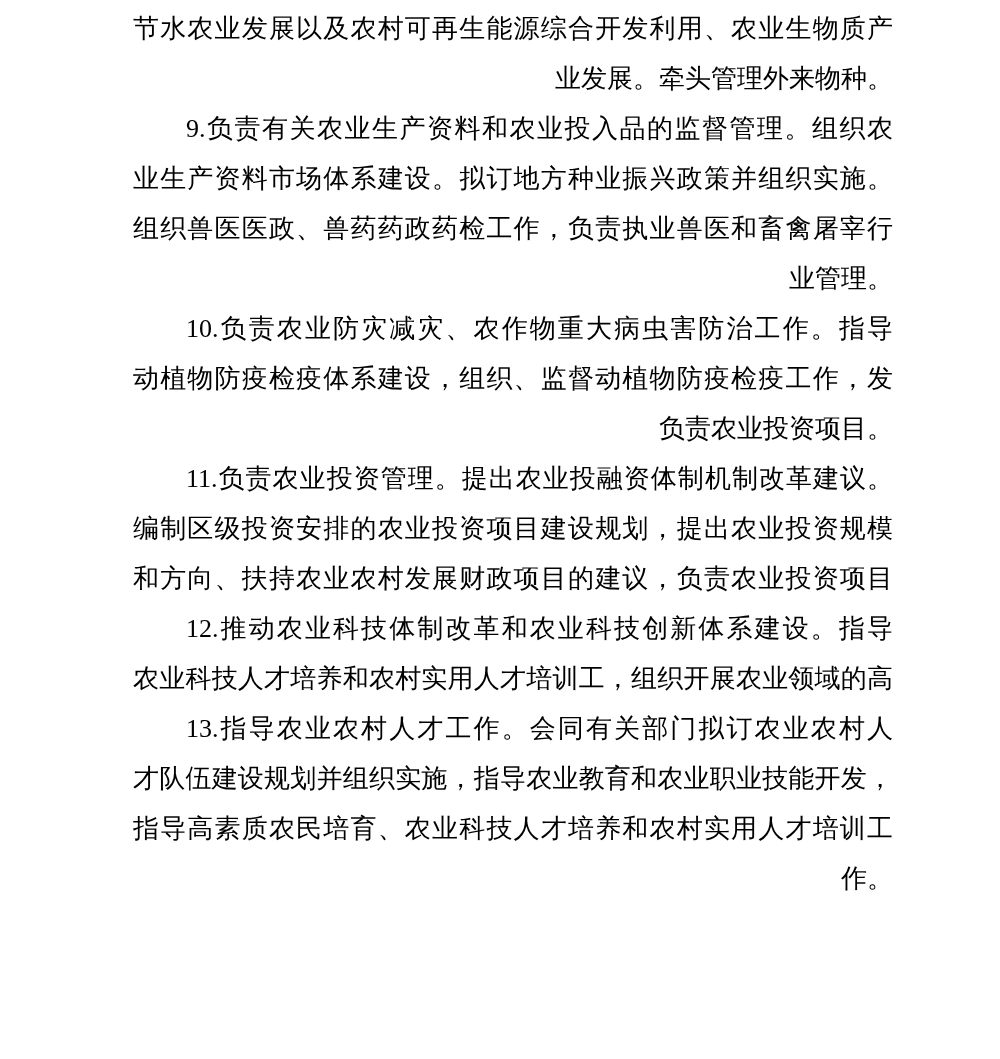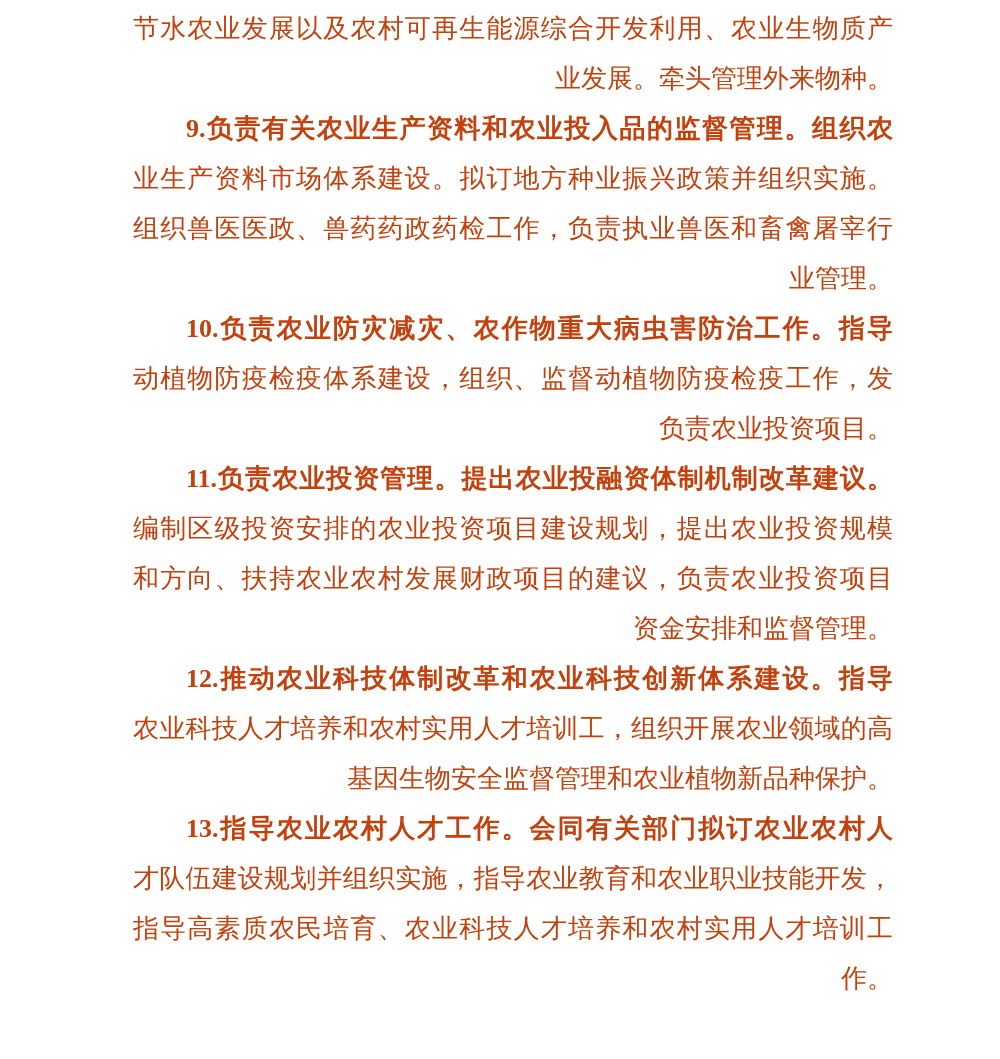--- a/index.html
+++ b/index.html
@@ -14,38 +14,38 @@
     position: relative;
     width: 1000px;
     height: 1059px;
     background: #ffffff;
   }
   .textblock {
     position: absolute;
     left: 133px;
     top: 4px;
     width: 760px;
-    color: #c2410c;
+    color: #000000;
     font-family: "Liberation Serif", "DejaVu Serif", serif;
     font-size: 26px;
   }
   .para { margin: 0; padding: 0; }
   .line {
     height: 50px;
     line-height: 50px;
     white-space: nowrap;
     text-align: right;
   }
   .just {
     white-space: normal;
     text-align: justify;
     text-align-last: justify;
     text-justify: inter-character;
   }
-  .indent { padding-left: 53px; font-weight: bold; }
+  .indent { padding-left: 53px; }
 </style>
 </head>
 <body>
 
 <div class="page">
   <div class="textblock">
 
     <div class="para">
       <div class="line just">节水农业发展以及农村可再生能源综合开发利用、农业生物质产</div>
       <div class="line">业发展。牵头管理外来物种。</div>
@@ -61,27 +61,25 @@
     <div class="para">
       <div class="line just indent">10.负责农业防灾减灾、农作物重大病虫害防治工作。指导</div>
       <div class="line just">动植物防疫检疫体系建设，组织、监督动植物防疫检疫工作，发</div>
       <div class="line">负责农业投资项目。</div>
     </div>
 
     <div class="para">
       <div class="line just indent">11.负责农业投资管理。提出农业投融资体制机制改革建议。</div>
       <div class="line just">编制区级投资安排的农业投资项目建设规划，提出农业投资规模</div>
       <div class="line just">和方向、扶持农业农村发展财政项目的建议，负责农业投资项目</div>
-      <div class="line">资金安排和监督管理。</div>
     </div>
 
     <div class="para">
       <div class="line just indent">12.推动农业科技体制改革和农业科技创新体系建设。指导</div>
       <div class="line just">农业科技人才培养和农村实用人才培训工，组织开展农业领域的高</div>
-      <div class="line">基因生物安全监督管理和农业植物新品种保护。</div>
     </div>
 
     <div class="para">
       <div class="line just indent">13.指导农业农村人才工作。会同有关部门拟订农业农村人</div>
       <div class="line just">才队伍建设规划并组织实施，指导农业教育和农业职业技能开发，</div>
       <div class="line just">指导高素质农民培育、农业科技人才培养和农村实用人才培训工</div>
       <div class="line">作。</div>
     </div>
 
   </div>

